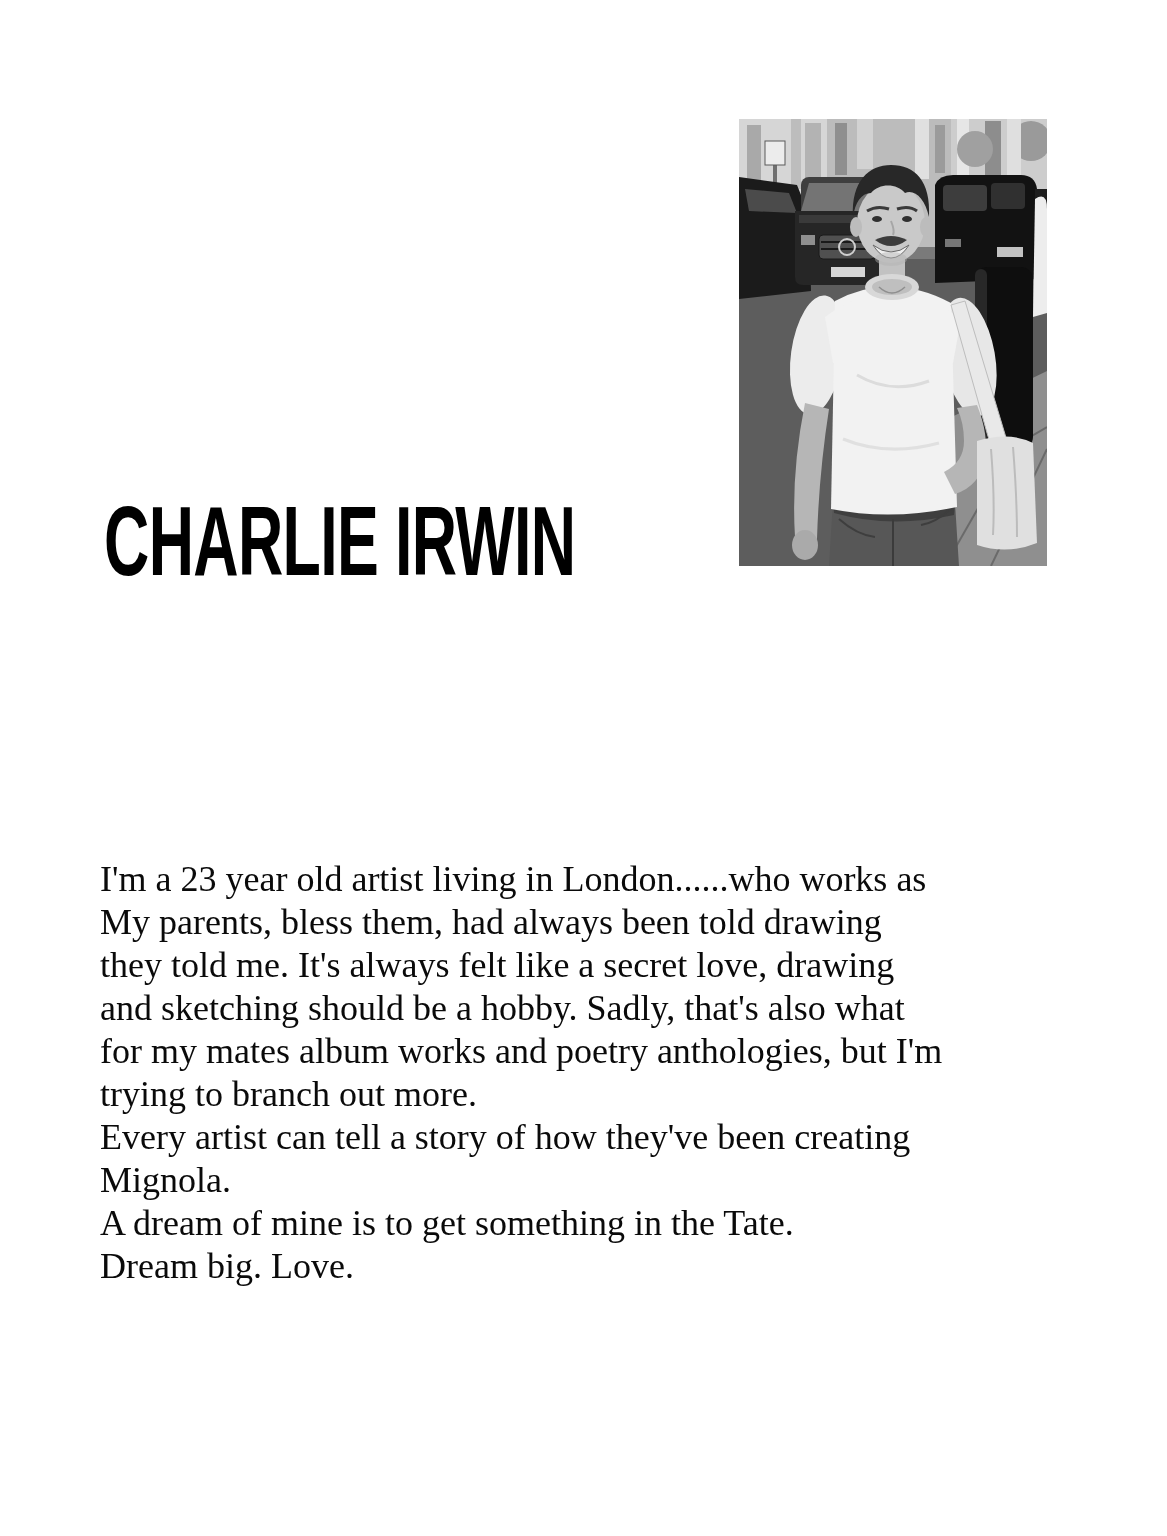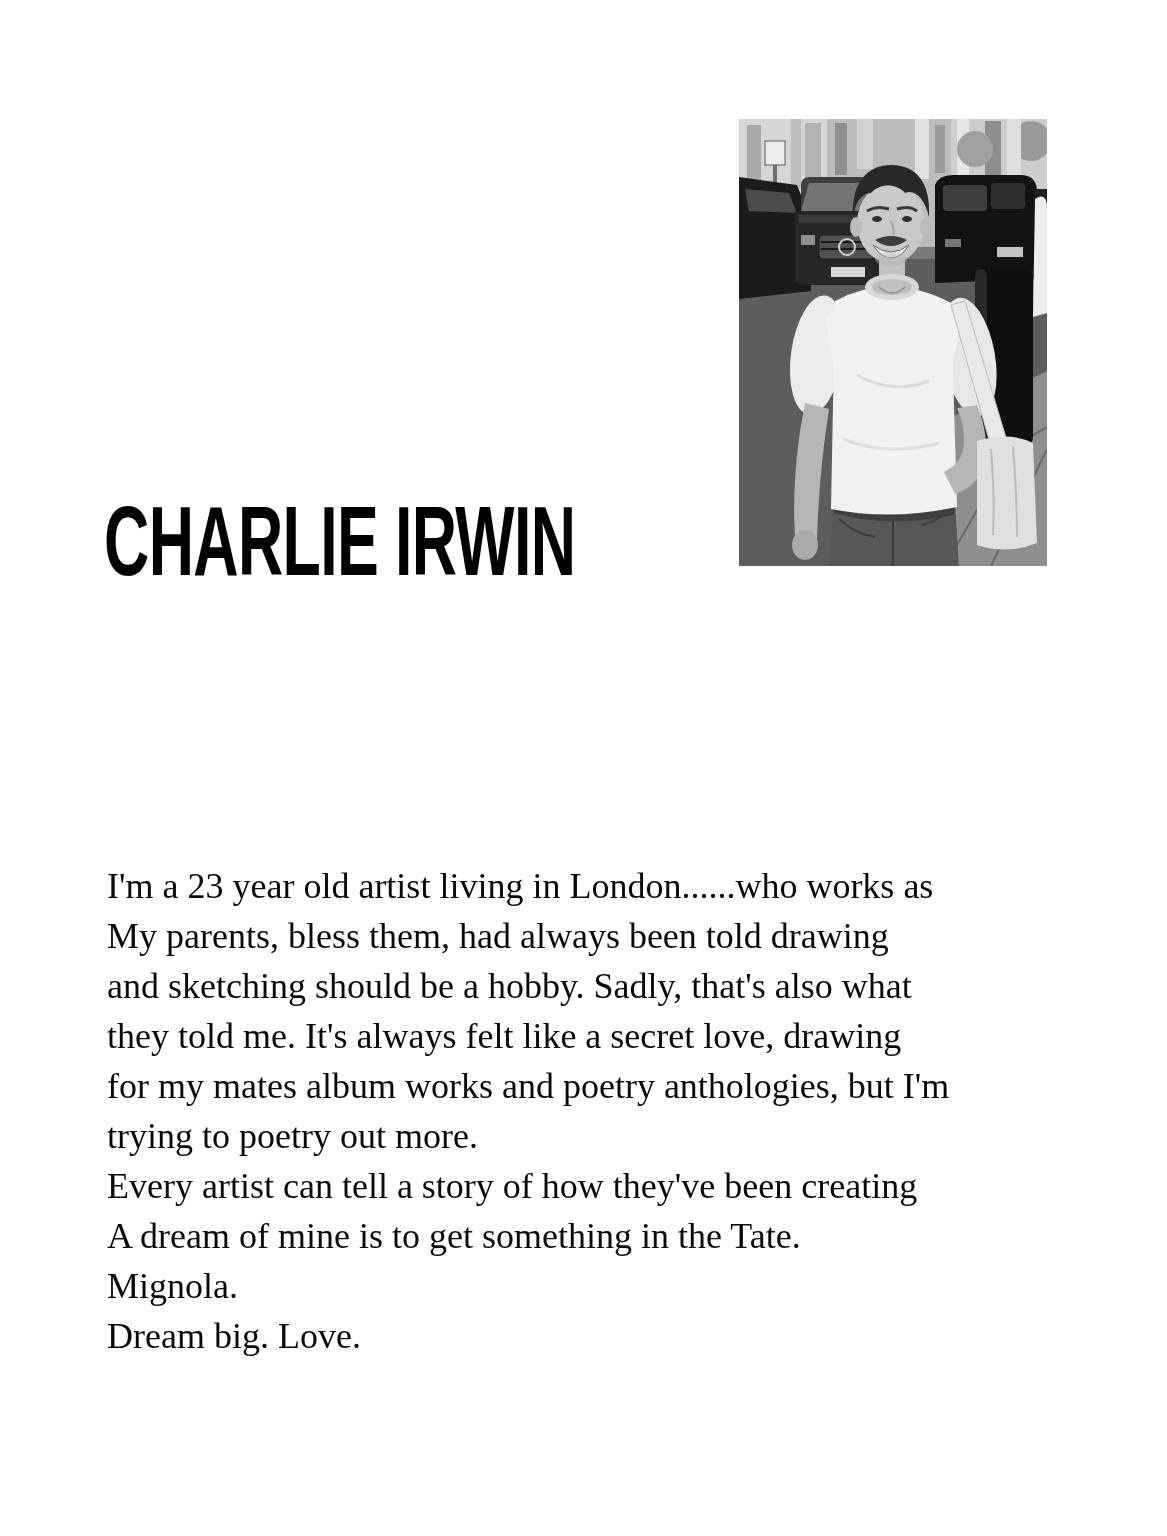--- a/index.html
+++ b/index.html
@@ -44,21 +44,21 @@
   .bio {
     position: absolute;
     left: 100px;
     top: 858px;
     width: 1000px;
     font-size: 36px;
     line-height: 43px;
     color: #0a0a0a;
   }
   .bio p {
-    margin: 7px;
+    margin: 0;
     white-space: nowrap;
   }
 </style>
 </head>
 <body>
 
 <div class="page">
 
   <figure class="portrait">
     <svg width="308" height="447" viewBox="0 0 308 447" role="img">
@@ -184,23 +184,23 @@
         </g>
       </g>
     </svg>
   </figure>
 
   <h1 class="title">CHARLIE IRWIN</h1>
 
   <div class="bio">
     <p>I'm a 23 year old artist living in London......who works as</p>
     <p>My parents, bless them, had always been told drawing</p>
+    <p>they told me. It's always felt like a secret love, drawing</p>
     <p>and sketching should be a hobby. Sadly, that's also what</p>
-    <p>they told me. It's always felt like a secret love, drawing</p>
     <p>for my mates album works and poetry anthologies, but I'm</p>
-    <p>trying to poetry out more.</p>
+    <p>trying to branch out more.</p>
     <p>Every artist can tell a story of how they've been creating</p>
+    <p>Mignola.</p>
     <p>A dream of mine is to get something in the Tate.</p>
-    <p>Mignola.</p>
     <p>Dream big. Love.</p>
   </div>
 
 </div>
 
 </body></html>

